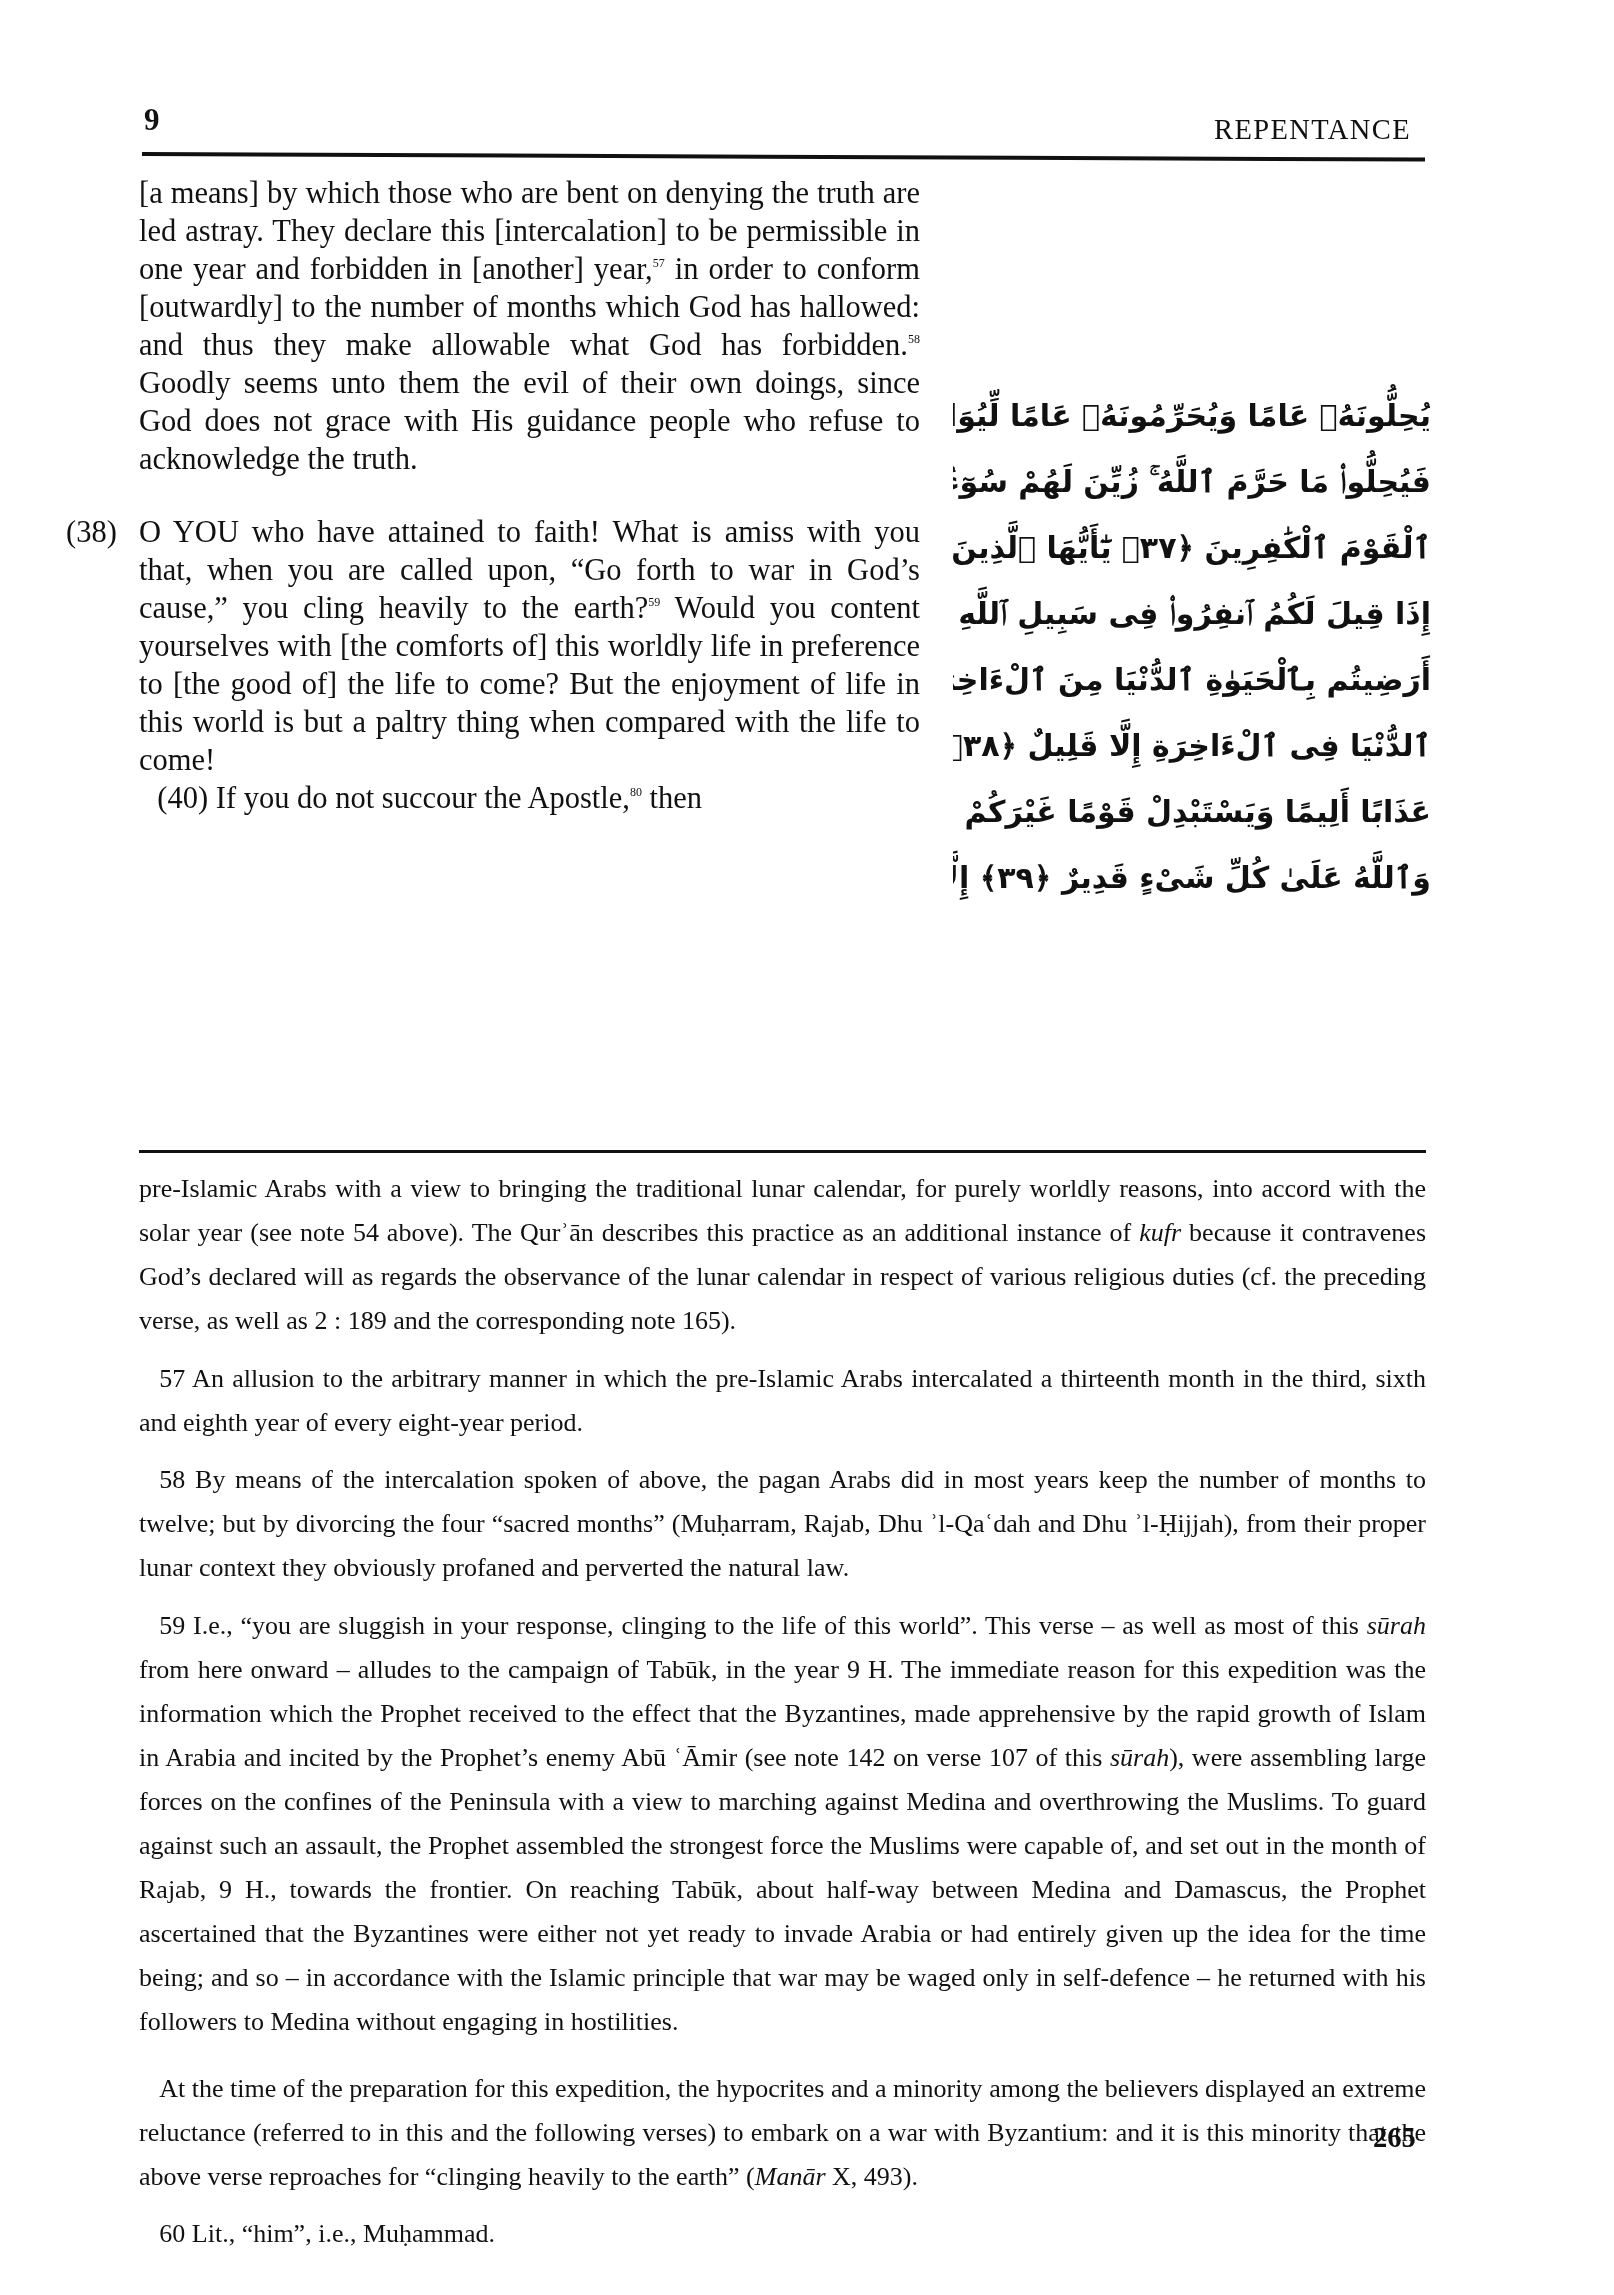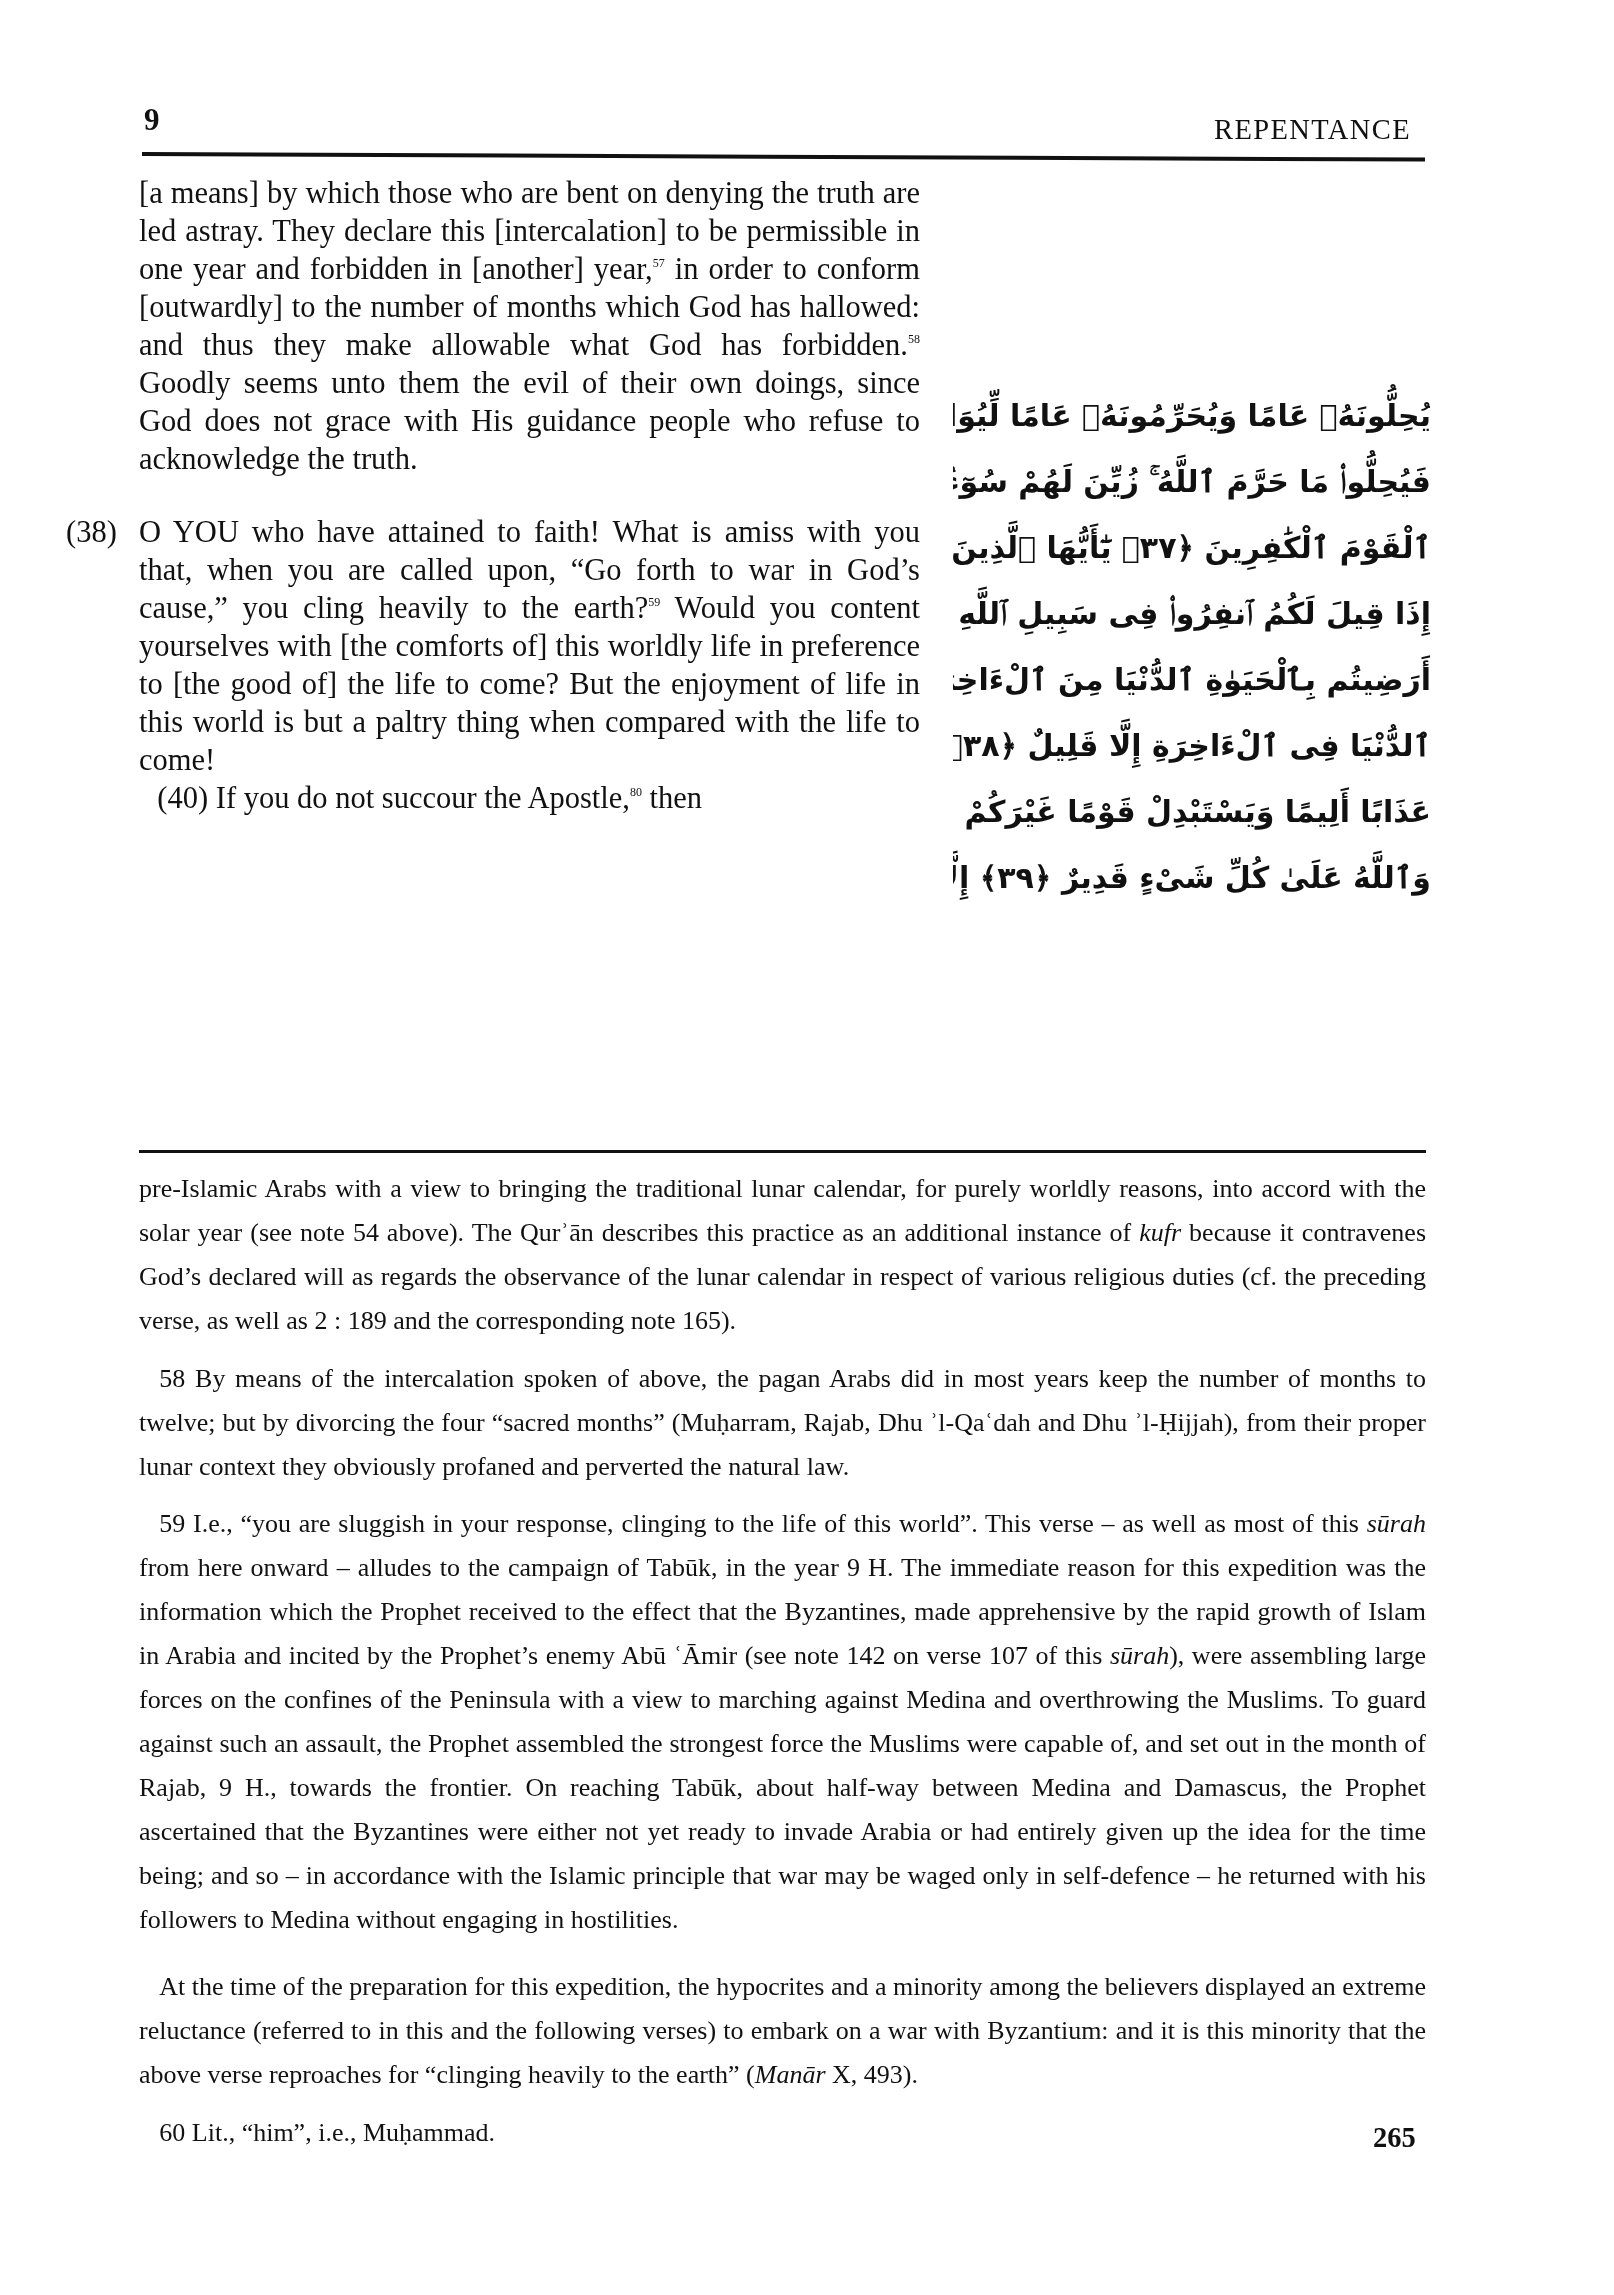--- a/index.html
+++ b/index.html
@@ -166,20 +166,21 @@
   <span class="arabic-line">ٱلدُّنْيَا فِى ٱلْءَاخِرَةِ إِلَّا قَلِيلٌ ﴿٣٨﴾ إِلَّا تَنفِرُوا۟ يُعَذِّبْكُمْ</span>
   <span class="arabic-line">عَذَابًا أَلِيمًا وَيَسْتَبْدِلْ قَوْمًا غَيْرَكُمْ وَلَا تَضُرُّوهُ شَيْـًٔا ۗ</span>
   <span class="arabic-line">وَٱللَّهُ عَلَىٰ كُلِّ شَىْءٍ قَدِيرٌ ﴿٣٩﴾ إِلَّا تَنصُرُوهُ فَقَدْ نَصَرَهُ ٱللَّهُ</span>
 </div>
 
 <div class="foot-rule"></div>
 <div class="footnotes">
   <p>
     <span>pre-Islamic Arabs with a view to bringing the traditional lunar calendar, for purely worldly reasons, into accord with the solar year (see note 54 above). The Qurʾān describes this practice as an additional instance of </span><i>kufr</i><span> because it contravenes God’s declared will as regards the observance of the lunar calendar in respect of various religious duties (cf. the preceding verse, as well as 2 : 189 and the corresponding note 165).</span>
   </p>
+  <p class="ind">57 An allusion to the arbitrary manner in which the pre-Islamic Arabs intercalated a thirteenth month in the third, sixth and eighth year of every eight-year period.</p>
   <p class="ind">58 By means of the intercalation spoken of above, the pagan Arabs did in most years keep the number of months to twelve; but by divorcing the four “sacred months” (Muḥarram, Rajab, Dhu ʾl-Qaʿdah and Dhu ʾl-Ḥijjah), from their proper lunar context they obviously profaned and perverted the natural law.</p>
   <p class="ind cont">
     <span>59 I.e., “you are sluggish in your response, clinging to the life of this world”. This verse – as well as most of this </span><i>sūrah</i><span> from here onward – alludes to the campaign of Tabūk, in the year 9 </span><span class="sc">H</span><span>. The immediate reason for this expedition was the information which the Prophet received to the effect that the Byzantines, made apprehensive by the rapid growth of Islam in Arabia and incited by the Prophet’s enemy Abū ʿĀmir (see note 142 on verse 107 of this </span><i>sūrah</i><span>), were assembling large forces on the confines of the Peninsula with a view to marching against Medina and overthrowing the Muslims. To guard against such an assault, the Prophet assembled the strongest force the Muslims were capable of, and set out in the month of Rajab, 9 </span><span class="sc">H</span><span>., towards the frontier. On reaching Tabūk, about half-way between Medina and Damascus, the Prophet ascertained that the Byzantines were either not yet ready to invade Arabia or had entirely given up the idea for the time being; and so – in accordance with the Islamic principle that war may be waged only in self-defence – he returned with his followers to Medina without engaging in hostilities.</span>
   </p>
   <p class="ind">
     <span>At the time of the preparation for this expedition, the hypocrites and a minority among the believers displayed an extreme reluctance (referred to in this and the following verses) to embark on a war with Byzantium: and it is this minority that the above verse reproaches for “clinging heavily to the earth” (</span><i>Manār</i><span> X, 493).</span>
   </p>
   <p class="ind">60 Lit., “him”, i.e., Muḥammad.</p>
 </div>
 

